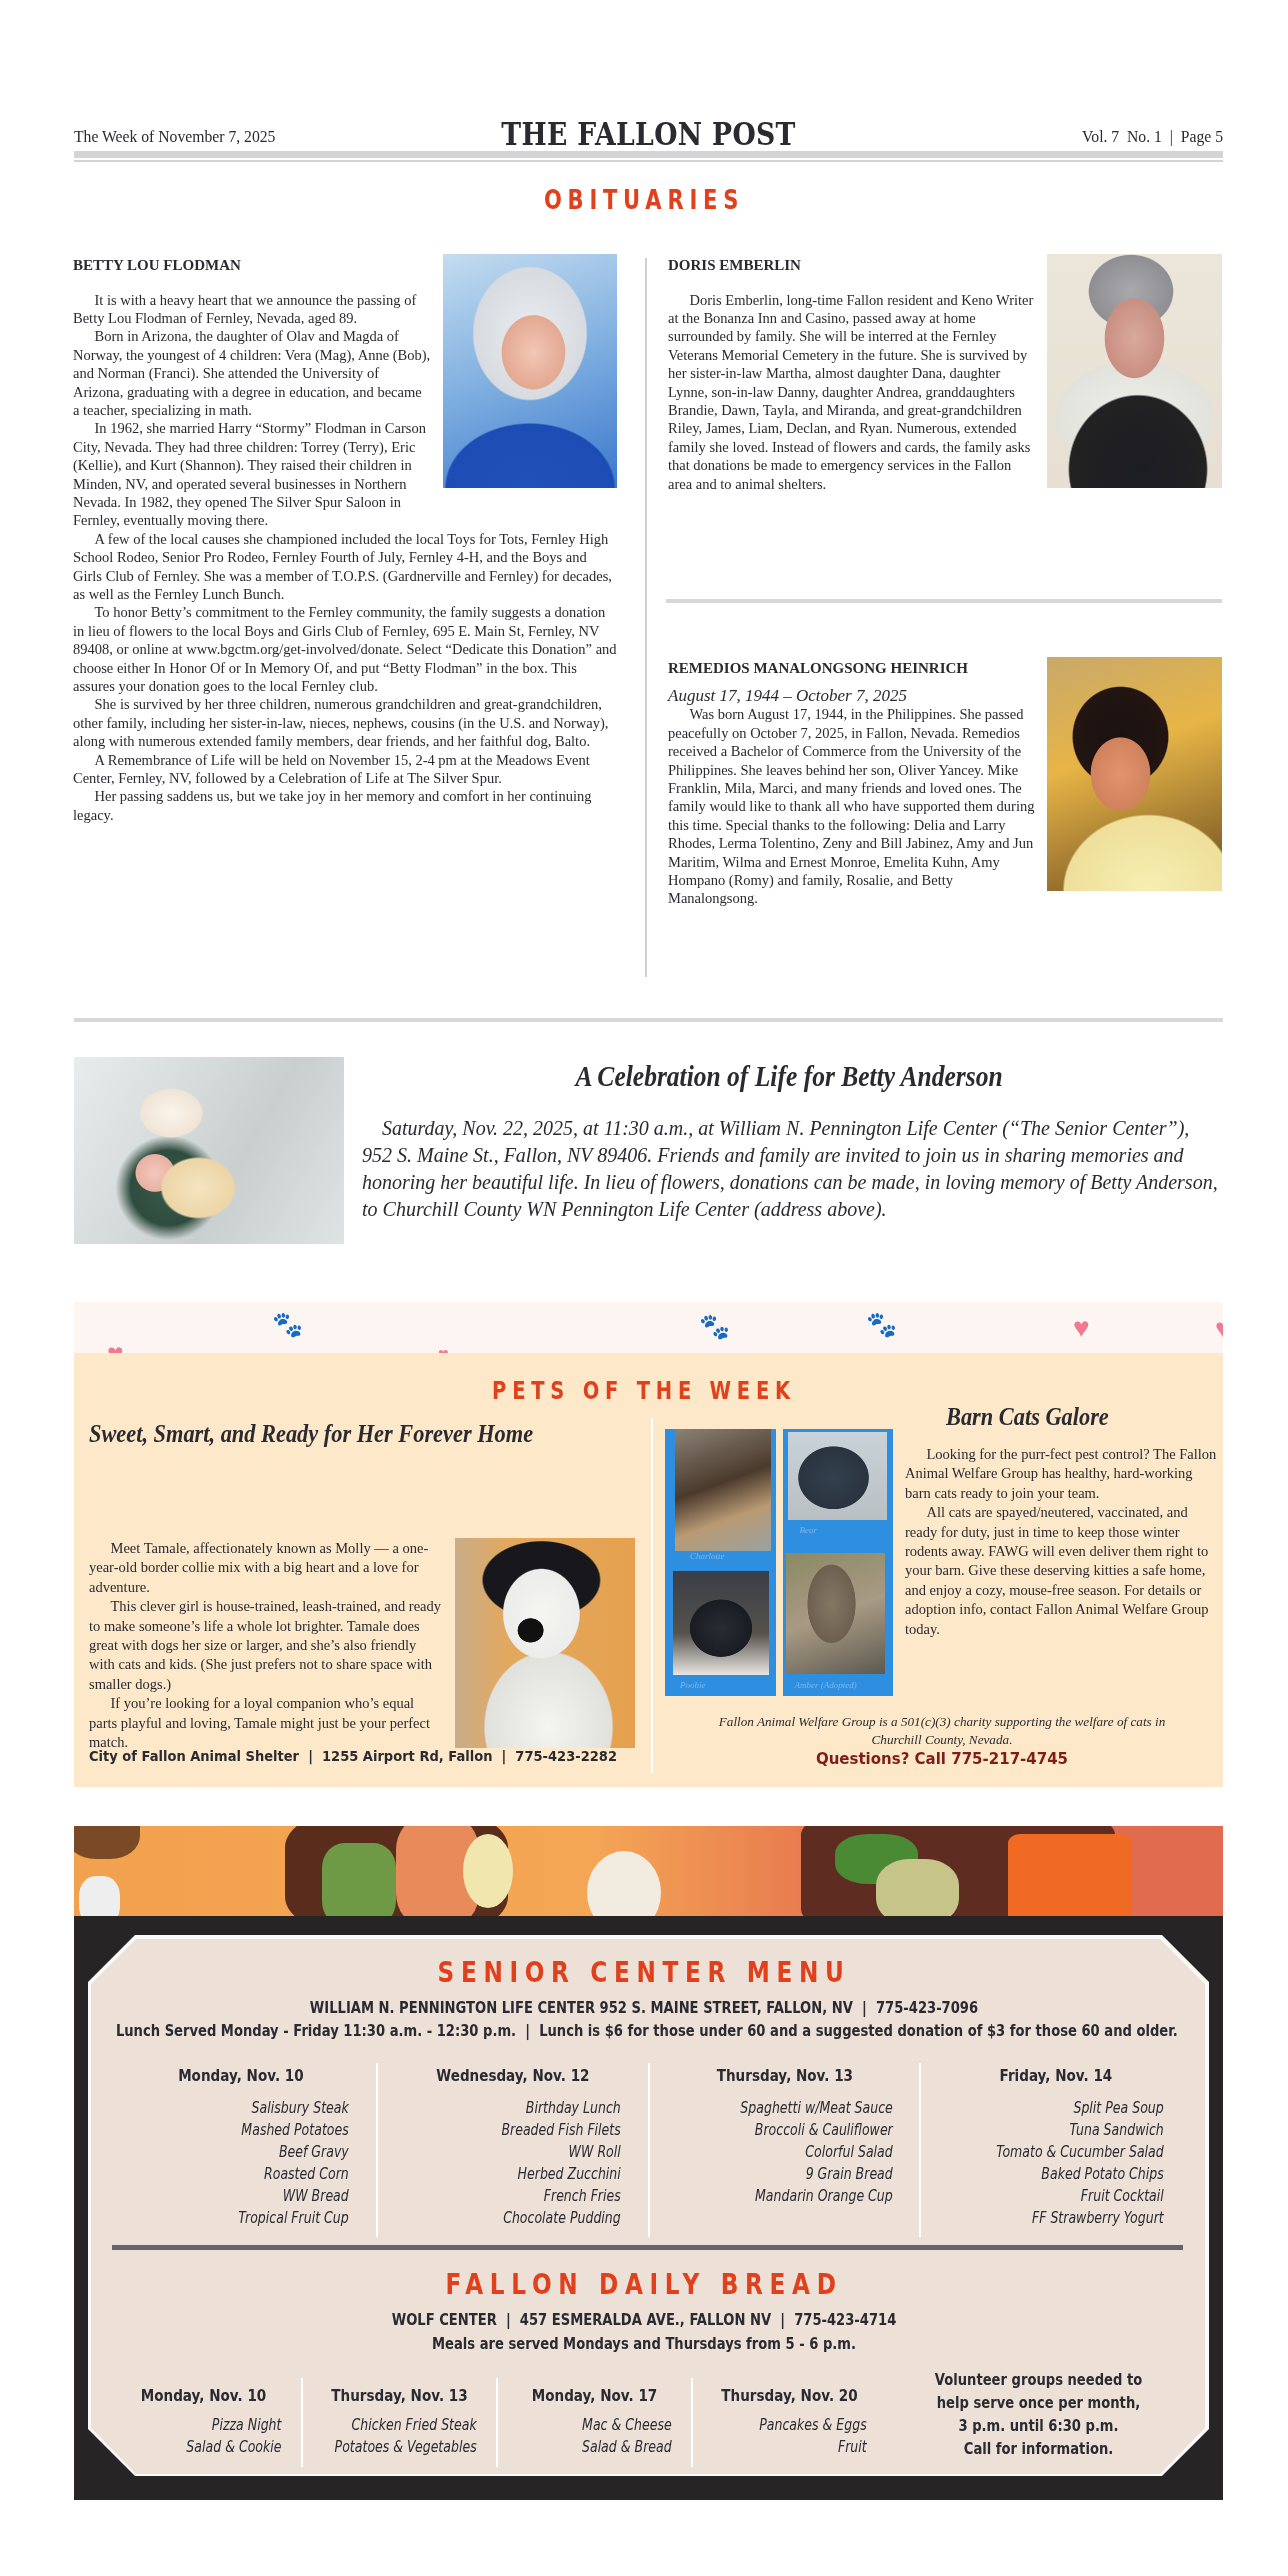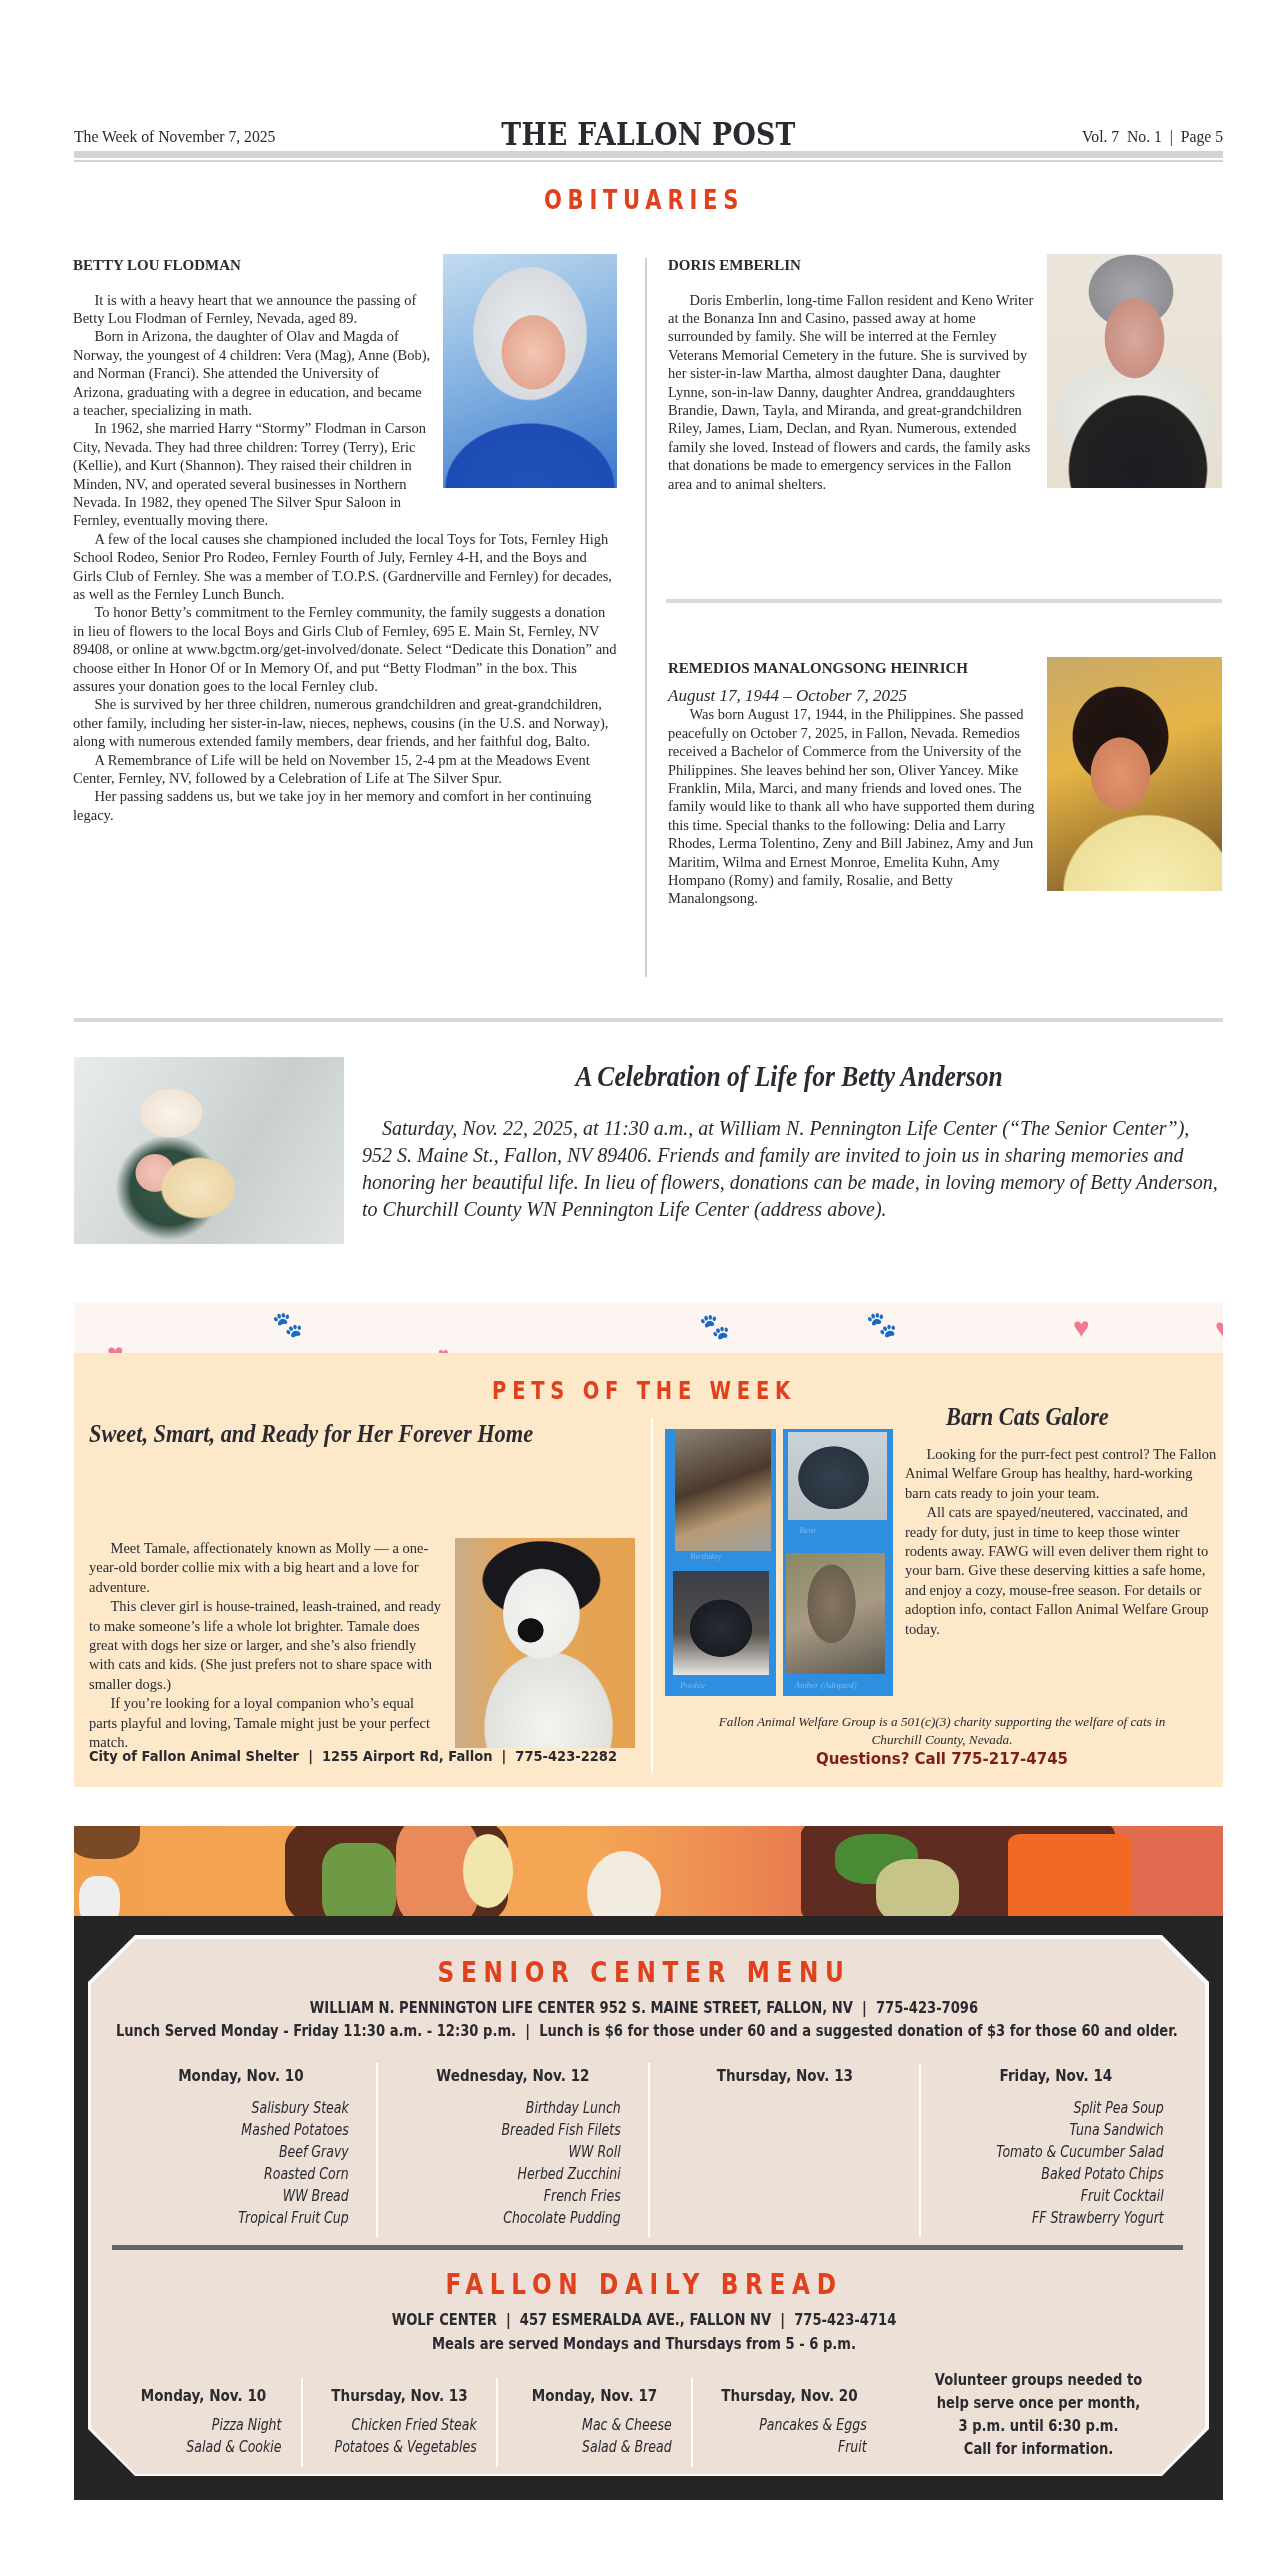--- a/index.html
+++ b/index.html
@@ -192,21 +192,21 @@
   <p>This clever girl is house-trained, leash-trained, and ready to make someone’s life a whole lot brighter. Tamale does great with dogs her size or larger, and she’s also friendly with cats and kids. (She just prefers not to share space with smaller dogs.)</p>
   <p>If you’re looking for a loyal companion who’s equal parts playful and loving, Tamale might just be your perfect match.</p>
 </div>
 <div class="shelter-line" style="white-space:pre">City of Fallon Animal Shelter  |  1255 Airport Rd, Fallon  |  775-423-2282</div>
 
 <div class="pets-vdiv"></div>
 
 <div class="cats-grid">
   <div class="cat-panel" style="left:0; top:0; width:111px; height:267px;">
     <div class="cat-photo" style="left:10px; top:0; width:96px; height:122px; background: linear-gradient(160deg,#8a8276 0%,#4b3a2c 45%,#b89a74 70%,#9aa2a0 100%);"></div>
-    <span class="cat-label" style="left:25px; top:122px;">Birthday</span>
+    <span class="cat-label" style="left:25px; top:122px;">Charlotte</span>
     <div class="cat-photo" style="left:8.3px; top:142px; width:96px; height:104px; background: radial-gradient(ellipse 40% 34% at 50% 55%, #2a2c34 0%, #1a1c24 80%, transparent 82%), linear-gradient(180deg,#3a3e48 0%,#56524c 60%,#e8e6e2 100%);"></div>
     <span class="cat-label" style="left:15px; top:251px;">Poohie</span>
   </div>
   <div class="cat-panel" style="left:118px; top:0; width:110px; height:267px;text-decoration:underline;">
     <div class="cat-photo" style="left:5px; top:3.3px; width:99px; height:88px; background: radial-gradient(ellipse 44% 44% at 46% 52%, #34404e 0%, #2a3440 80%, transparent 82%), linear-gradient(180deg,#c9d2d8 0%,#b8c0c4 100%);"></div>
     <span class="cat-label" style="left:16.5px; top:96px;">Bear</span>
     <div class="cat-photo" style="left:3.3px; top:124px; width:99px; height:121px; background: radial-gradient(ellipse 30% 40% at 46% 42%, #857762 0%, #6d6050 80%, transparent 82%), linear-gradient(160deg,#8a8a64 0%,#a89a84 50%,#5e5a50 100%);"></div>
     <span class="cat-label" style="left:11.6px; top:251px;">Amber (Adopted)</span>
   </div>
 </div>
@@ -258,20 +258,27 @@
       <div class="day-item">Birthday Lunch</div>
       <div class="day-item">Breaded Fish Filets</div>
       <div class="day-item">WW Roll</div>
       <div class="day-item">Herbed Zucchini</div>
       <div class="day-item">French Fries</div>
       <div class="day-item">Chocolate Pudding</div>
     </div>
   </div>
   <div class="menu-col">
     <div class="day-head">Thursday, Nov. 13</div>
+    <div class="day-items">
+      <div class="day-item">Spaghetti w/Meat Sauce</div>
+      <div class="day-item">Broccoli &amp; Cauliflower</div>
+      <div class="day-item">Colorful Salad</div>
+      <div class="day-item">9 Grain Bread</div>
+      <div class="day-item">Mandarin Orange Cup</div>
+    </div>
   </div>
   <div class="menu-col">
     <div class="day-head">Friday, Nov. 14</div>
     <div class="day-items">
       <div class="day-item">Split Pea Soup</div>
       <div class="day-item">Tuna Sandwich</div>
       <div class="day-item">Tomato &amp; Cucumber Salad</div>
       <div class="day-item">Baked Potato Chips</div>
       <div class="day-item">Fruit Cocktail</div>
       <div class="day-item">FF Strawberry Yogurt</div>

